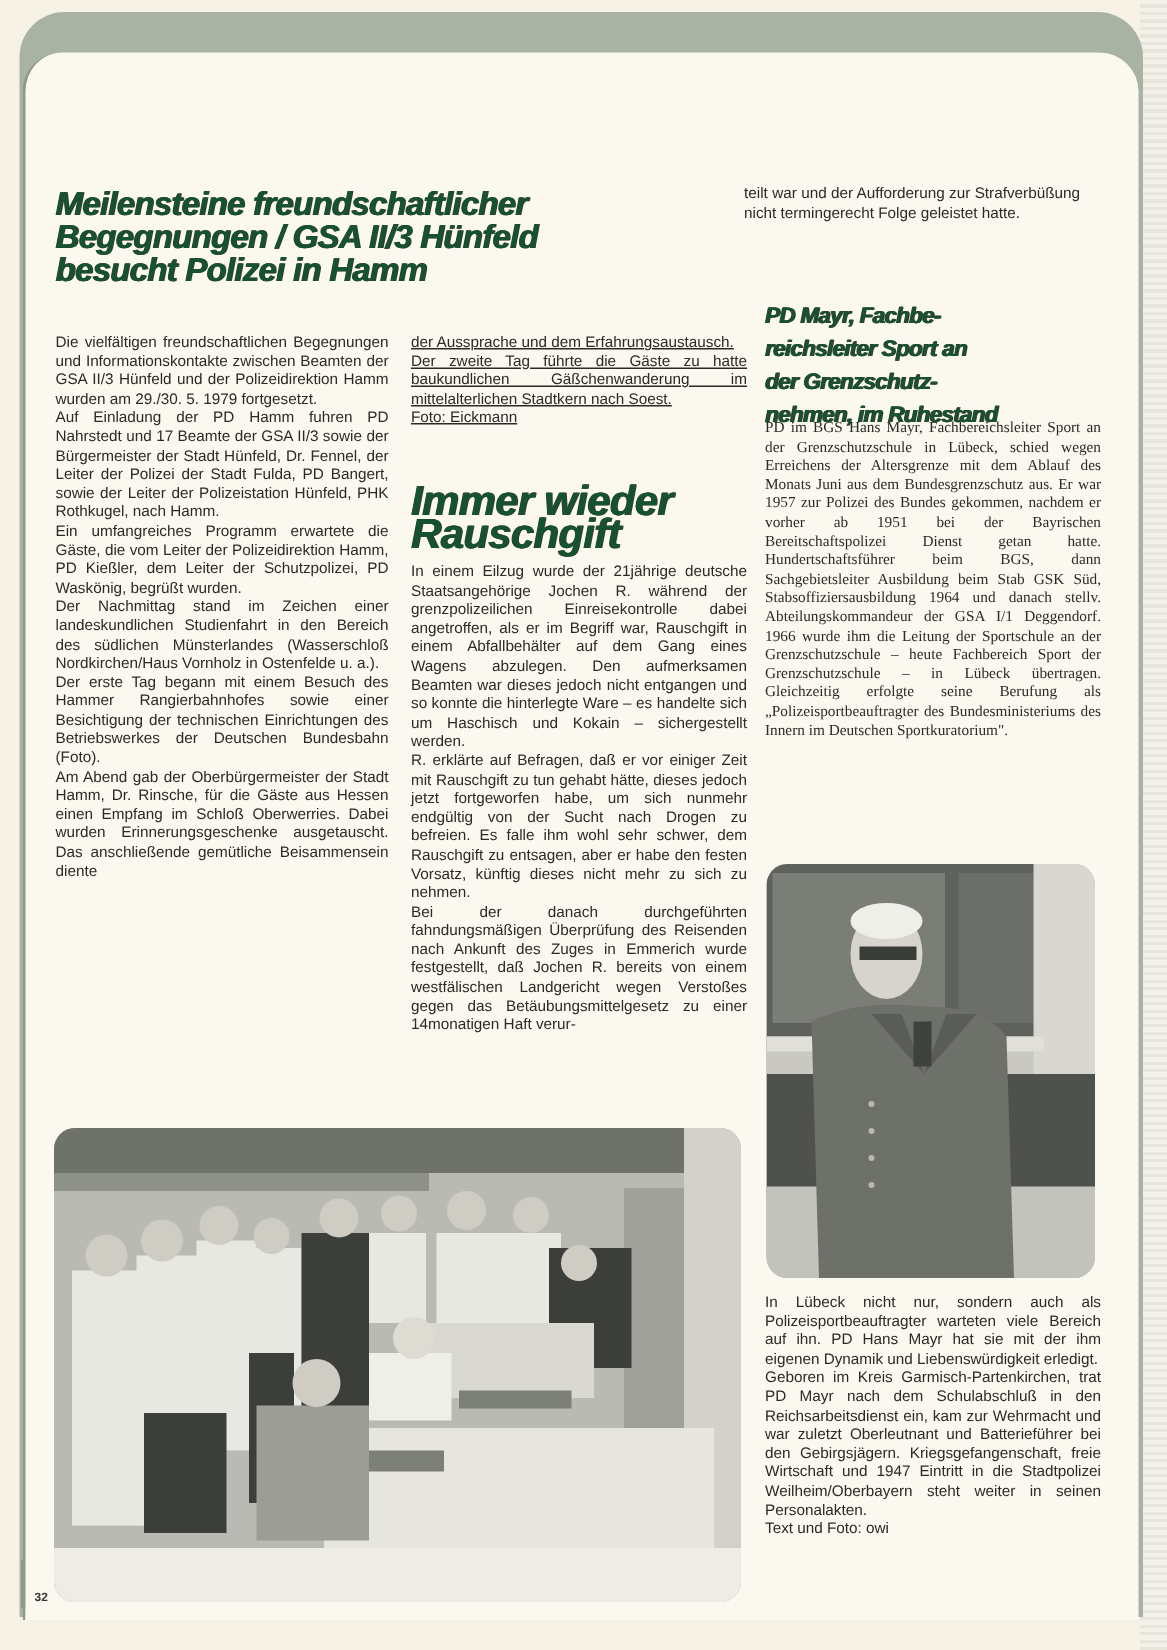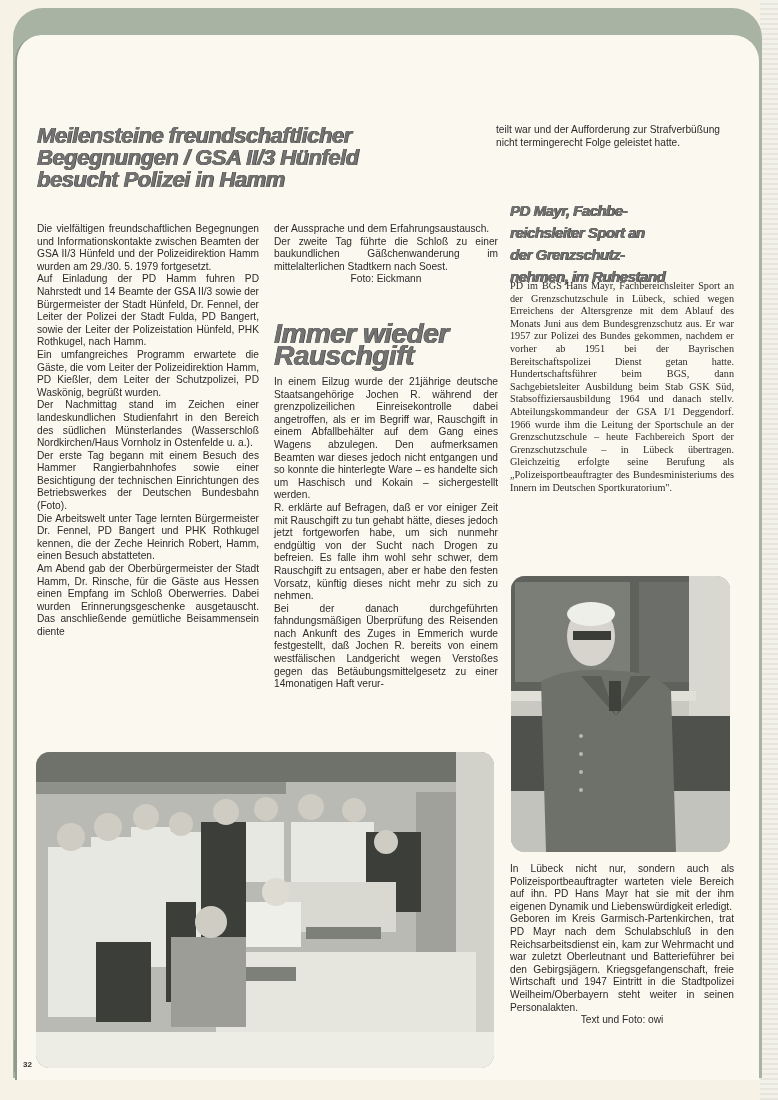--- a/index.html
+++ b/index.html
@@ -21,40 +21,40 @@
     border-left: 2px solid #8e9a8b;
   }
   .right-edge {
     position: absolute; left: 760px; top: 0; width: 18px; height: 1100px;
     background: repeating-linear-gradient(0deg, #e8e6dc 0 2px, #f2f1ea 2px 5px);
   }
   .headline {
     position: absolute; margin: 0;
     font-family: "Liberation Sans", sans-serif;
     font-weight: 900; font-style: italic;
-    color: #737373;
+    color: #14532d;
     letter-spacing: -0.5px;
     text-shadow: 0.6px 0 0 #3a3a38, -0.3px 0 0 #3a3a38;
   }
   .h1 { left: 37px; top: 125px; width: 420px; font-size: 22px; line-height: 22px; }
   .h2 { left: 274px; top: 323px; width: 230px; font-size: 28px; line-height: 22px; }
   .h3 { left: 510px; top: 200px; width: 240px; font-size: 15px; line-height: 22px; }
   .col {
     position: absolute;
     font-size: 10.2px; line-height: 12.6px;
     text-align: justify; hyphens: manual;
   }
   .col p { margin: 0; }
   .c1 { left: 37px; top: 223px; width: 222px; }
-  .c2a { left: 274px; top: 223px; width: 224px; }
+  .c2a { left: 274px; top: 223px; width: 224px; text-decoration: underline; }
   .c2b { left: 274px; top: 376px; width: 224px; }
   .c3a { left: 496px; top: 124px; width: 224px; }
   .c3b { left: 510px; top: 280px; width: 224px; font-family: Liberation Serif, serif; }
   .c3c { left: 510px; top: 863px; width: 224px; }
-  .credit { text-align: center; display: block; }
+  .credit { text-align: left; display: block; }
   .photo {
     position: absolute; border-radius: 14px; overflow: hidden;
     background: #9c9e96;
   }
   .photo-group { left: 36px; top: 752px; width: 458px; height: 316px; }
   .photo-portrait { left: 511px; top: 576px; width: 219px; height: 276px; }
   .photo svg { display: block; width: 100%; height: 100%; }
   .page-number {
     position: absolute; left: 23px; top: 1060px;
     font-size: 8px; font-weight: bold; color: #333;
@@ -69,31 +69,30 @@
 <div class="page-inner"></div>
 
 <h1 class="headline h1">
   <span>Meilensteine freundschaftlicher</span><br>
   <span>Begegnungen / GSA II/3 Hünfeld</span><br>
   <span>besucht Polizei in Hamm</span>
 </h1>
 
 <div class="col c1">
   <p>Die vielfältigen freundschaftlichen Begegnungen und Informationskontakte zwischen Beamten der GSA II/3 Hünfeld und der Polizeidirektion Hamm wurden am 29./30. 5. 1979 fortgesetzt.</p>
-  <p>Auf Einladung der PD Hamm fuhren PD Nahrstedt und 14 Beamte der GSA II/3 sowie der Bürgermeister der Stadt Hünfeld, Dr. Fennel, der Leiter der Polizei der Stadt Fulda, PD Bangert, sowie der Leiter der Polizeistation Hünfeld, PHK Rothkugel, nach Hamm.</p>
+  <p>Auf Einladung der PD Hamm fuhren PD Nahrstedt und 17 Beamte der GSA II/3 sowie der Bürgermeister der Stadt Hünfeld, Dr. Fennel, der Leiter der Polizei der Stadt Fulda, PD Bangert, sowie der Leiter der Polizeistation Hünfeld, PHK Rothkugel, nach Hamm.</p>
   <p>Ein umfangreiches Programm erwartete die Gäste, die vom Leiter der Polizeidirektion Hamm, PD Kießler, dem Leiter der Schutzpolizei, PD Waskönig, begrüßt wurden.</p>
   <p>Der Nachmittag stand im Zeichen einer landeskundlichen Studienfahrt in den Bereich des südlichen Münsterlandes (Wasserschloß Nordkirchen/Haus Vornholz in Ostenfelde u. a.).</p>
   <p>Der erste Tag begann mit einem Besuch des Hammer Rangierbahnhofes sowie einer Besichtigung der technischen Einrichtungen des Betriebswerkes der Deutschen Bundesbahn (Foto).</p>
-  <p>Die Arbeitswelt unter Tage lernten Bürgermeister Dr. Fennel, PD Bangert und PHK Rothkugel kennen, die der Zeche Heinrich Robert, Hamm, einen Besuch abstatteten.</p>
   <p>Am Abend gab der Oberbürgermeister der Stadt Hamm, Dr. Rinsche, für die Gäste aus Hessen einen Empfang im Schloß Oberwerries. Dabei wurden Erinnerungsgeschenke ausgetauscht. Das anschließende gemütliche Beisammensein diente</p>
 </div>
 
 <div class="col c2a">
   <p>der Aussprache und dem Erfahrungsaustausch.</p>
-  <p>Der zweite Tag führte die Schloß zu einer baukundlichen Gäßchenwanderung im mittelalterlichen Stadtkern nach Soest.</p>
+  <p>Der zweite Tag führte die Gäste zu hatte baukundlichen Gäßchenwanderung im mittelalterlichen Stadtkern nach Soest.</p>
   <span class="credit">Foto: Eickmann</span>
 </div>
 
 <h2 class="headline h2">
   <span>Immer wieder</span><br>
   <span>Rauschgift</span>
 </h2>
 
 <div class="col c2b">
   <p>In einem Eilzug wurde der 21jährige deutsche Staatsangehörige Jochen R. während der grenzpolizeilichen Einreisekontrolle dabei angetroffen, als er im Begriff war, Rauschgift in einem Abfallbehälter auf dem Gang eines Wagens abzulegen. Den aufmerksamen Beamten war dieses jedoch nicht entgangen und so konnte die hinterlegte Ware – es handelte sich um Haschisch und Kokain – sichergestellt werden.</p>

